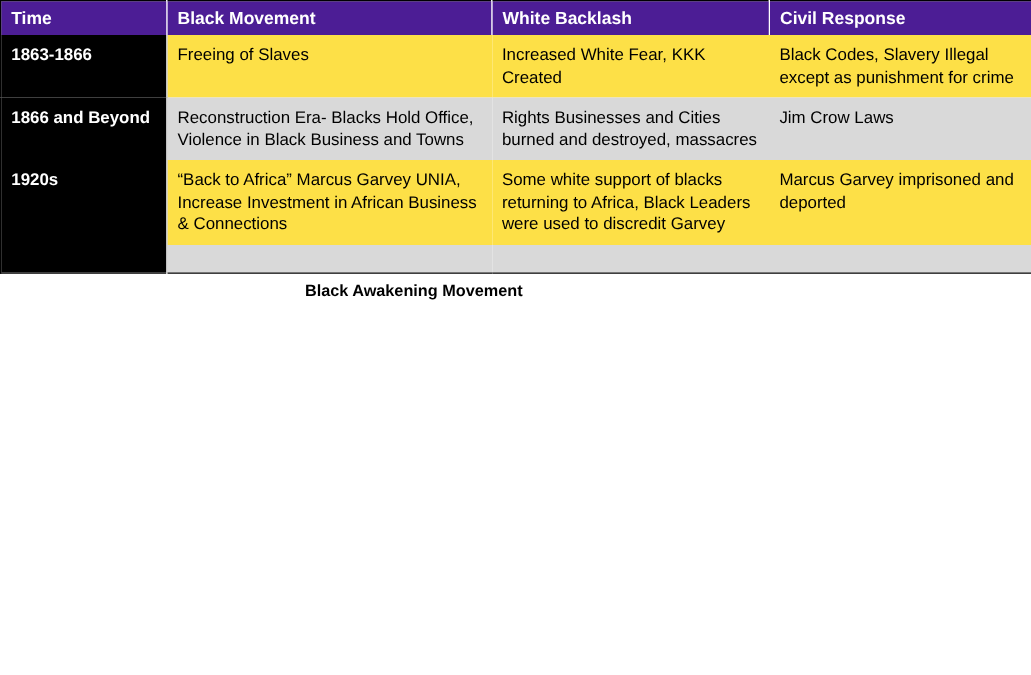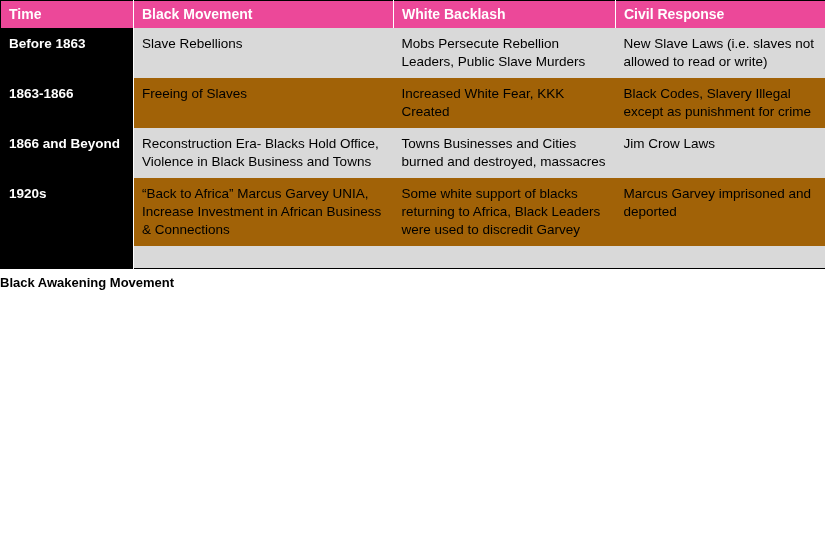--- a/index.html
+++ b/index.html
@@ -33,21 +33,21 @@
     box-sizing: border-box;
   }
   
   col.c-time { width: 133px; }
   col.c-bp   { width: 260px; }
   col.c-wb   { width: 222px; }
   col.c-lr   { width: 210px; }
 
   
   tr.header-row th {
-    background: #ec4899;
+    background: #4c1d95;
     color: #ffffff;
     font-weight: bold;
     text-align: left;
     font-size: 14px;
     padding-top: 4px;
     padding-bottom: 5px;
     border-right: 1px solid #ffffff;
   }
   tr.header-row th:last-child { border-right: none; }
 
@@ -56,21 +56,21 @@
     background: #000000;
     color: #ffffff;
     font-weight: bold;
     font-size: 13.5px;
     border-right: 1px solid #ffffff;
   }
 
   
   td.body-cell {
     color: #000000;
-    background: #a16207;
+    background: #fde047;
     border: none;
   }
   tr.shaded td.body-cell {
     background: #d9d9d9;
   }
 
   
   td.spacer-time {
     background: #000000;
     height: 22px;
@@ -79,21 +79,21 @@
   }
   td.spacer-body {
     background: #d9d9d9;
     height: 22px;
     padding: 0;
   }
 
   .caption-bar {
     width: 684px;
     box-sizing: border-box;
-    text-align: left;
+    text-align: center;
     padding: 6px 22px 0 0;
     font-size: 13px;
     font-weight: bold;
     color: #000000;
     font-family: "Liberation Sans", sans-serif;
   }
 </style>
 </head>
 <body>
 
@@ -108,36 +108,30 @@
     </colgroup>
     <thead>
       <tr class="header-row">
         <th>Time</th>
         <th>Black Movement</th>
         <th>White Backlash</th>
         <th>Civil Response</th>
       </tr>
     </thead>
     <tbody>
-      <tr class="shaded">
-        <td class="time-cell">Before 1863</td>
-        <td class="body-cell">Slave Rebellions</td>
-        <td class="body-cell">Mobs Persecute Rebellion Leaders, Public Slave Murders</td>
-        <td class="body-cell">New Slave Laws (i.e. slaves not allowed to read or write)</td>
-      </tr>
       <tr>
         <td class="time-cell">1863-1866</td>
         <td class="body-cell">Freeing of Slaves</td>
         <td class="body-cell">Increased White Fear, KKK Created</td>
         <td class="body-cell">Black Codes, Slavery Illegal except as punishment for crime</td>
       </tr>
       <tr class="shaded">
         <td class="time-cell">1866 and Beyond</td>
         <td class="body-cell">Reconstruction Era- Blacks Hold Office,  Violence in Black Business and Towns</td>
-        <td class="body-cell">Towns Businesses and Cities burned and destroyed, massacres</td>
+        <td class="body-cell">Rights Businesses and Cities burned and destroyed, massacres</td>
         <td class="body-cell">Jim Crow Laws</td>
       </tr>
       <tr>
         <td class="time-cell">1920s</td>
         <td class="body-cell">“Back to Africa” Marcus Garvey UNIA, Increase Investment in African Business &amp; Connections</td>
         <td class="body-cell">Some white support of blacks returning to Africa, Black Leaders were used to discredit Garvey</td>
         <td class="body-cell">Marcus Garvey imprisoned and deported</td>
       </tr>
       <tr>
         <td class="spacer-time"></td>

